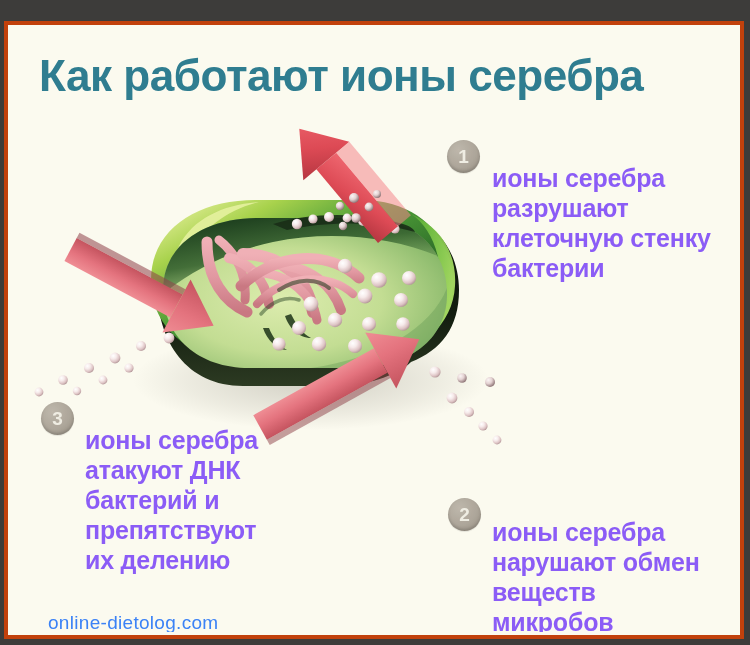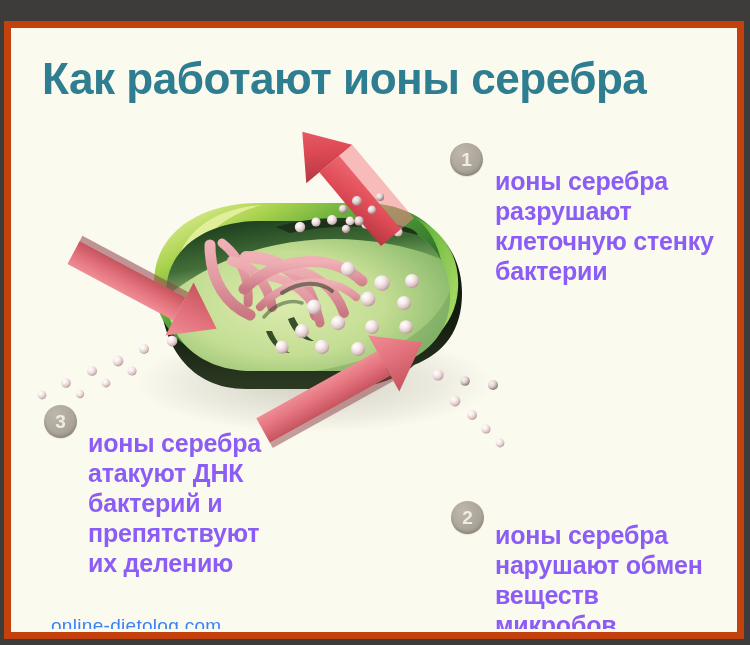--- a/index.html
+++ b/index.html
@@ -13,21 +13,21 @@
 
   
   #screen{position:relative;width:750px;height:645px;background:#3d3c3a;overflow:hidden;}
 
   
   #card{
     position:absolute;
     left:4px;top:21px;
     width:740px;height:618px;
     background:#fbfaef;
-    border:7px solid #c2410c;
+    border:4px solid #c2410c;
     box-sizing:border-box;
     overflow:hidden;
   }
   #card-inner{
     position:absolute;inset:3px;
     background:#fbfaef;
     overflow:hidden;
   }
 
   

